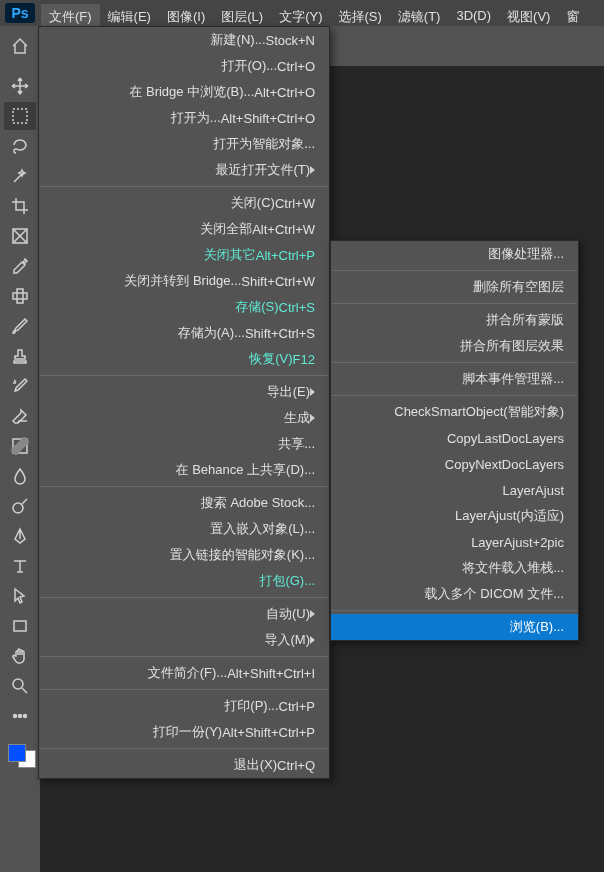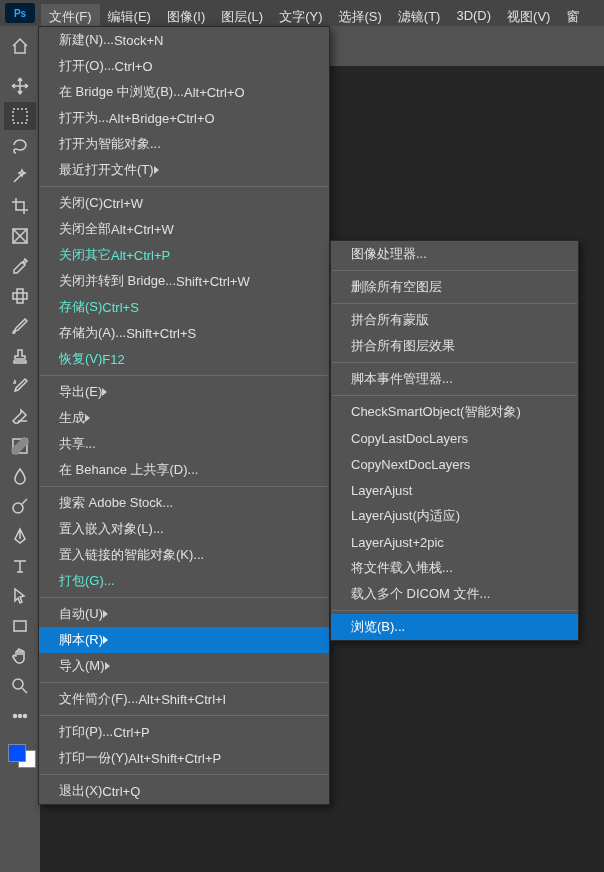--- a/index.html
+++ b/index.html
@@ -1,38 +1,38 @@
 <!DOCTYPE html>
 <html><head>
 <meta charset="utf-8">
 <style>
 * { margin: 0; padding: 0; box-sizing: border-box; font-family: "Microsoft YaHei", "PingFang SC", sans-serif; }
 body { background: #323232; width: 604px; height: 872px; overflow: hidden; color: #e0e0e0; font-size: 13px; }
 
 .menubar { background: #454545; height: 26px; display: flex; align-items: center; padding: 0 2px; }
-.menubar-logo { width: 30px; height: 20px; background: #001e36; display: flex; align-items: center; justify-content: center; border-radius: 3px; margin: 0 6px 0 3px; color:#31a8ff; font-weight:bold; font-size:10px;}
+.menubar-logo { width: 30px; height: 20px; background: #001e36; display: flex; align-items: center; justify-content: center; border-radius: 3px; margin: 0 6px 0 3px; color:#31a8ff; font-weight:bold; font-size:14px;}
 .menubar-item { padding: 4px 8px; cursor: pointer; margin-top: 8px; }
 .menubar-item.active { background: #5a5a5a; }
 
 .optbar { background: #535353; height: 40px; display: flex; align-items: center; padding: 0 8px; gap: 14px; font-size:12px;}
 .optbar .home-icon { width:24px; height:24px; display:flex;align-items:center;justify-content:center;}
 .optbar .divider { width:1px;height:28px;background:#3d3d3d;}
 .checkbox { width:12px;height:12px;border:1px solid #888;display:inline-block;margin-right:4px;}
 
 .main { display:flex; height: calc(872px - 66px); }
 .toolbar { width:40px; background:#535353; display:flex; flex-direction:column; align-items:center; padding-top:6px; gap:2px;}
 .tool { width:32px;height:28px;display:flex;align-items:center;justify-content:center;position:relative;}
 .tool.selected { background:#3d3d3d; }
 .tool svg { width:18px;height:18px;fill:none;stroke:#d0d0d0;stroke-width:1.5;}
 
 .canvas-area { flex:1; background:#262626; position:relative; }
 .doc-tab { background:#323232; height:28px; width:200px;}
 
 .dropdown { position:absolute; top:26px; left:38px; width:292px; background:#535353; border:1px solid #2a2a2a; box-shadow:3px 3px 8px rgba(0,0,0,0.5); z-index:10;}
-.dropdown-item { display:flex; justify-content:flex-start; align-items:center; padding:4px 14px 4px 20px; height:26px; cursor:pointer; position:relative;}
+.dropdown-item { display:flex; justify-content:flex-end; align-items:center; padding:4px 14px 4px 20px; height:26px; cursor:pointer; position:relative;}
 .dropdown-item.disabled { color:#5eead4; }
 .dropdown-item.highlighted { background:#0b79d0; color:#fff;}
 .dropdown-sep { height:1px; background:#6a6a6a; margin:3px 1px;}
 .submenu-arrow { width:0;height:0;border-left:5px solid #d0d0d0;border-top:4px solid transparent;border-bottom:4px solid transparent;}
 
 .submenu { position:absolute; top:240px; left:330px; width:249px; background:#535353; border:1px solid #2a2a2a; box-shadow:3px 3px 8px rgba(0,0,0,0.5); z-index:11;}
 
 .swatch-fg{position:absolute;bottom:8px;left:4px;width:18px;height:18px;background:#0050ff;border:1px solid #888;}
 .swatch-bg{position:absolute;bottom:2px;left:14px;width:18px;height:18px;background:#fff;border:1px solid #888;}
 </style>
@@ -205,21 +205,21 @@
     <div class="dropdown-item">
       <span>打开(O)...</span>
       <span>Ctrl+O</span>
     </div>
     <div class="dropdown-item">
       <span>在 Bridge 中浏览(B)...</span>
       <span>Alt+Ctrl+O</span>
     </div>
     <div class="dropdown-item">
       <span>打开为...</span>
-      <span>Alt+Bridge+Ctrl+O</span>
+      <span>Alt+Shift+Ctrl+O</span>
     </div>
     <div class="dropdown-item">
       <span>打开为智能对象...</span>
     </div>
     <div class="dropdown-item">
       <span>最近打开文件(T)</span>
       <span class="submenu-arrow"></span>
     </div>
     <div class="dropdown-sep"></div>
     <div class="dropdown-item">
@@ -276,24 +276,20 @@
       <span>置入链接的智能对象(K)...</span>
     </div>
     <div class="dropdown-item disabled">
       <span>打包(G)...</span>
     </div>
     <div class="dropdown-sep"></div>
     <div class="dropdown-item">
       <span>自动(U)</span>
       <span class="submenu-arrow"></span>
     </div>
-    <div class="dropdown-item highlighted">
-      <span>脚本(R)</span>
-      <span class="submenu-arrow" style="border-left-color: rgb(255, 255, 255);"></span>
-    </div>
     <div class="dropdown-item">
       <span>导入(M)</span>
       <span class="submenu-arrow"></span>
     </div>
     <div class="dropdown-sep"></div>
     <div class="dropdown-item">
       <span>文件简介(F)...</span>
       <span>Alt+Shift+Ctrl+I</span>
     </div>
     <div class="dropdown-sep"></div>

